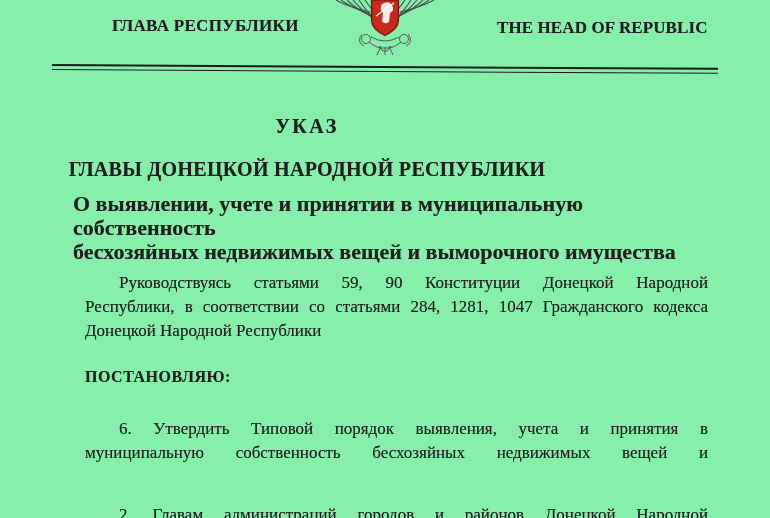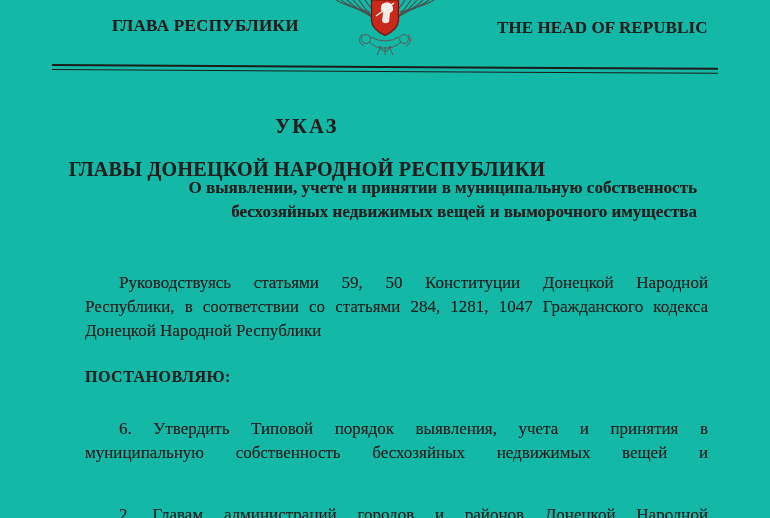--- a/index.html
+++ b/index.html
@@ -1,35 +1,35 @@
 <!DOCTYPE html>
 <html><head>
 <meta charset="utf-8">
 <style>
   html,body{margin:0;padding:0;background:#e9e9e9;}
   #page{
     position:relative;width:770px;height:518px;overflow:hidden;
-    background:#14b8a6;color:#1e1e1e;
+    background:#86efac;color:#1e1e1e;
     font-family:"Liberation Serif","DejaVu Serif",serif;
     text-shadow:0 0 .5px rgba(40,40,40,.55);
   }
   .abs{position:absolute;}
   .hdr{font-weight:bold;font-size:17px;letter-spacing:.3px;white-space:nowrap;}
   #hdr-left{left:112px;top:16px;}
   #hdr-right{left:497px;top:18px;letter-spacing:.1px;}
   #arms{left:335px;top:0;width:100px;height:55px;}
   #rule{left:52px;top:64px;width:666px;transform:rotate(.33deg);transform-origin:0 0;}
   #rule .l1{height:2.2px;background:#1b1b1b;}
   #rule .gap{height:2.6px;}
   #rule .l2{height:1.6px;background:#1b1b1b;}
   .center-row{left:0;width:614px;text-align:center;font-weight:bold;white-space:nowrap;}
   #doc-type{top:115px;font-size:20px;letter-spacing:2.5px;}
   #issuer{top:158px;font-size:20px;letter-spacing:.3px;}
-  #subject{left:73px;top:176px;width:624px;text-align:right;font-weight:bold;
-           font-size:17px;line-height:24px;}
+  #subject{left:73px;top:192px;width:624px;text-align:left;font-weight:bold;
+           font-size:22px;line-height:24px;}
   .textcol{left:85px;width:623px;font-size:17px;line-height:24px;}
   .jline{text-align:justify;text-align-last:justify;}
   .lline{text-align:right;text-align-last:left;}
   .ind{padding-left:34px;}
   #preamble{top:271px;}
   #resolve{left:85px;top:368px;font-size:16px;font-weight:bold;letter-spacing:.5px;text-align:right;}
   #item1{top:417px;}
   #item2{top:503px;}
 </style>
 </head>
@@ -90,21 +90,21 @@
   <div id="doc-type" class="abs center-row">УКАЗ</div>
 
   <div id="issuer" class="abs center-row">ГЛАВЫ ДОНЕЦКОЙ НАРОДНОЙ РЕСПУБЛИКИ</div>
 
   <div id="subject" class="abs">
     <div>О выявлении, учете и принятии в муниципальную собственность</div>
     <div>бесхозяйных недвижимых вещей и выморочного имущества</div>
   </div>
 
   <div id="preamble" class="abs textcol">
-    <div class="jline ind">Руководствуясь статьями 59, 50 Конституции Донецкой Народной</div>
+    <div class="jline ind">Руководствуясь статьями 59, 90 Конституции Донецкой Народной</div>
     <div class="jline">Республики, в соответствии со статьями 284, 1281, 1047 Гражданского кодекса</div>
     <div class="lline">Донецкой Народной Республики</div>
   </div>
 
   <div id="resolve" class="abs">ПОСТАНОВЛЯЮ:</div>
 
   <div id="item1" class="abs textcol">
     <div class="jline ind">6. Утвердить Типовой порядок выявления, учета и принятия в</div>
     <div class="jline">муниципальную собственность бесхозяйных недвижимых вещей и</div>
   </div>

